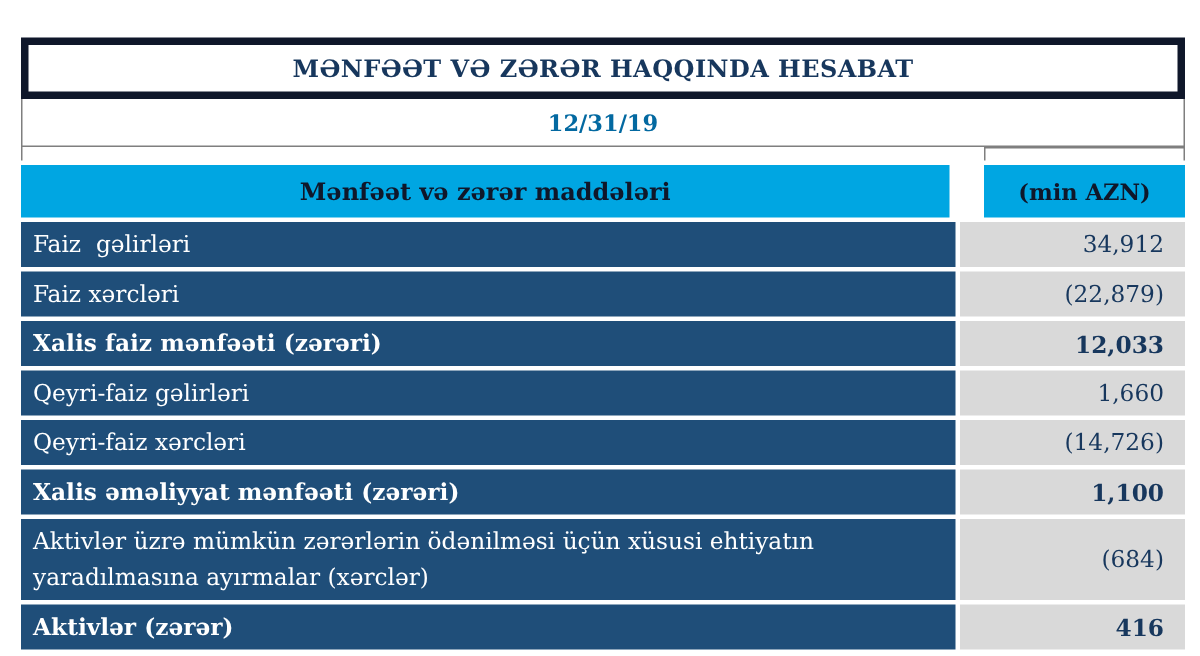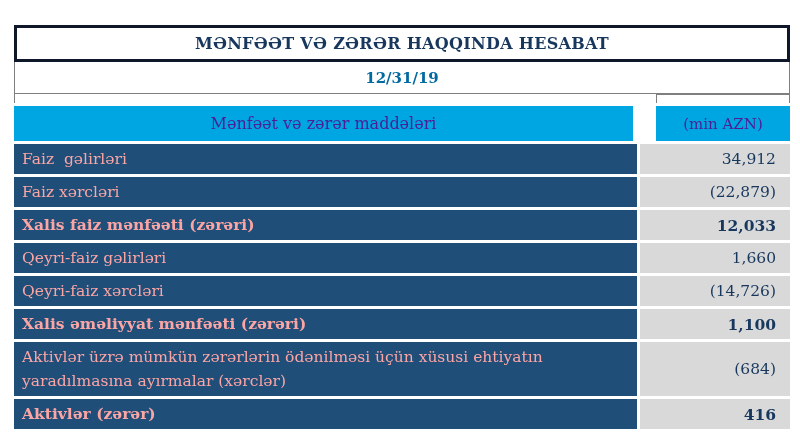--- a/index.html
+++ b/index.html
@@ -12,21 +12,21 @@
     font-family: "DejaVu Serif", "Liberation Serif", serif;
   }
   .sheet {
     position: absolute;
     left: 14px;
     top: 25px;
     width: 776px;
   }
   
   .title-box {
-    border: 3px solid #0f172a;
+    border: 5px solid #0f172a;
     height: 31px;
     display: flex;
     align-items: center;
     justify-content: center;
     color: #17375d;
     font-weight: bold;
     font-size: 16px;
     letter-spacing: 0.3px;
   }
   .date-box {
@@ -58,34 +58,34 @@
     border-top: 1px solid #7f7f7f;
   }
   
   .trow {
     display: flex;
     gap: 3px;
     margin-top: 3px;
   }
   .hcell {
     background: #00a6e2;
-    color: #4c1d95;
-    font-weight: normal;
+    color: #0f172a;
+    font-weight: bold;
     display: flex;
     align-items: center;
     justify-content: center;
     min-height: 35px;
     font-size: 16px;
   }
   .hcell.left  { flex: 1; }
   .hcell.right { width: 134px; font-size: 15px; margin-left: 20px; }
   .label-cell {
     flex: 1;
     background: #1f4e79;
-    color: #fca5a5;
+    color: #ffffff;
     font-size: 15.5px;
     display: flex;
     align-items: center;
     padding: 3px 10px 3px 8px;
     min-height: 24px;
     box-sizing: content-box;
     white-space: pre-wrap;
     line-height: 1.55;
   }
   .value-cell {

